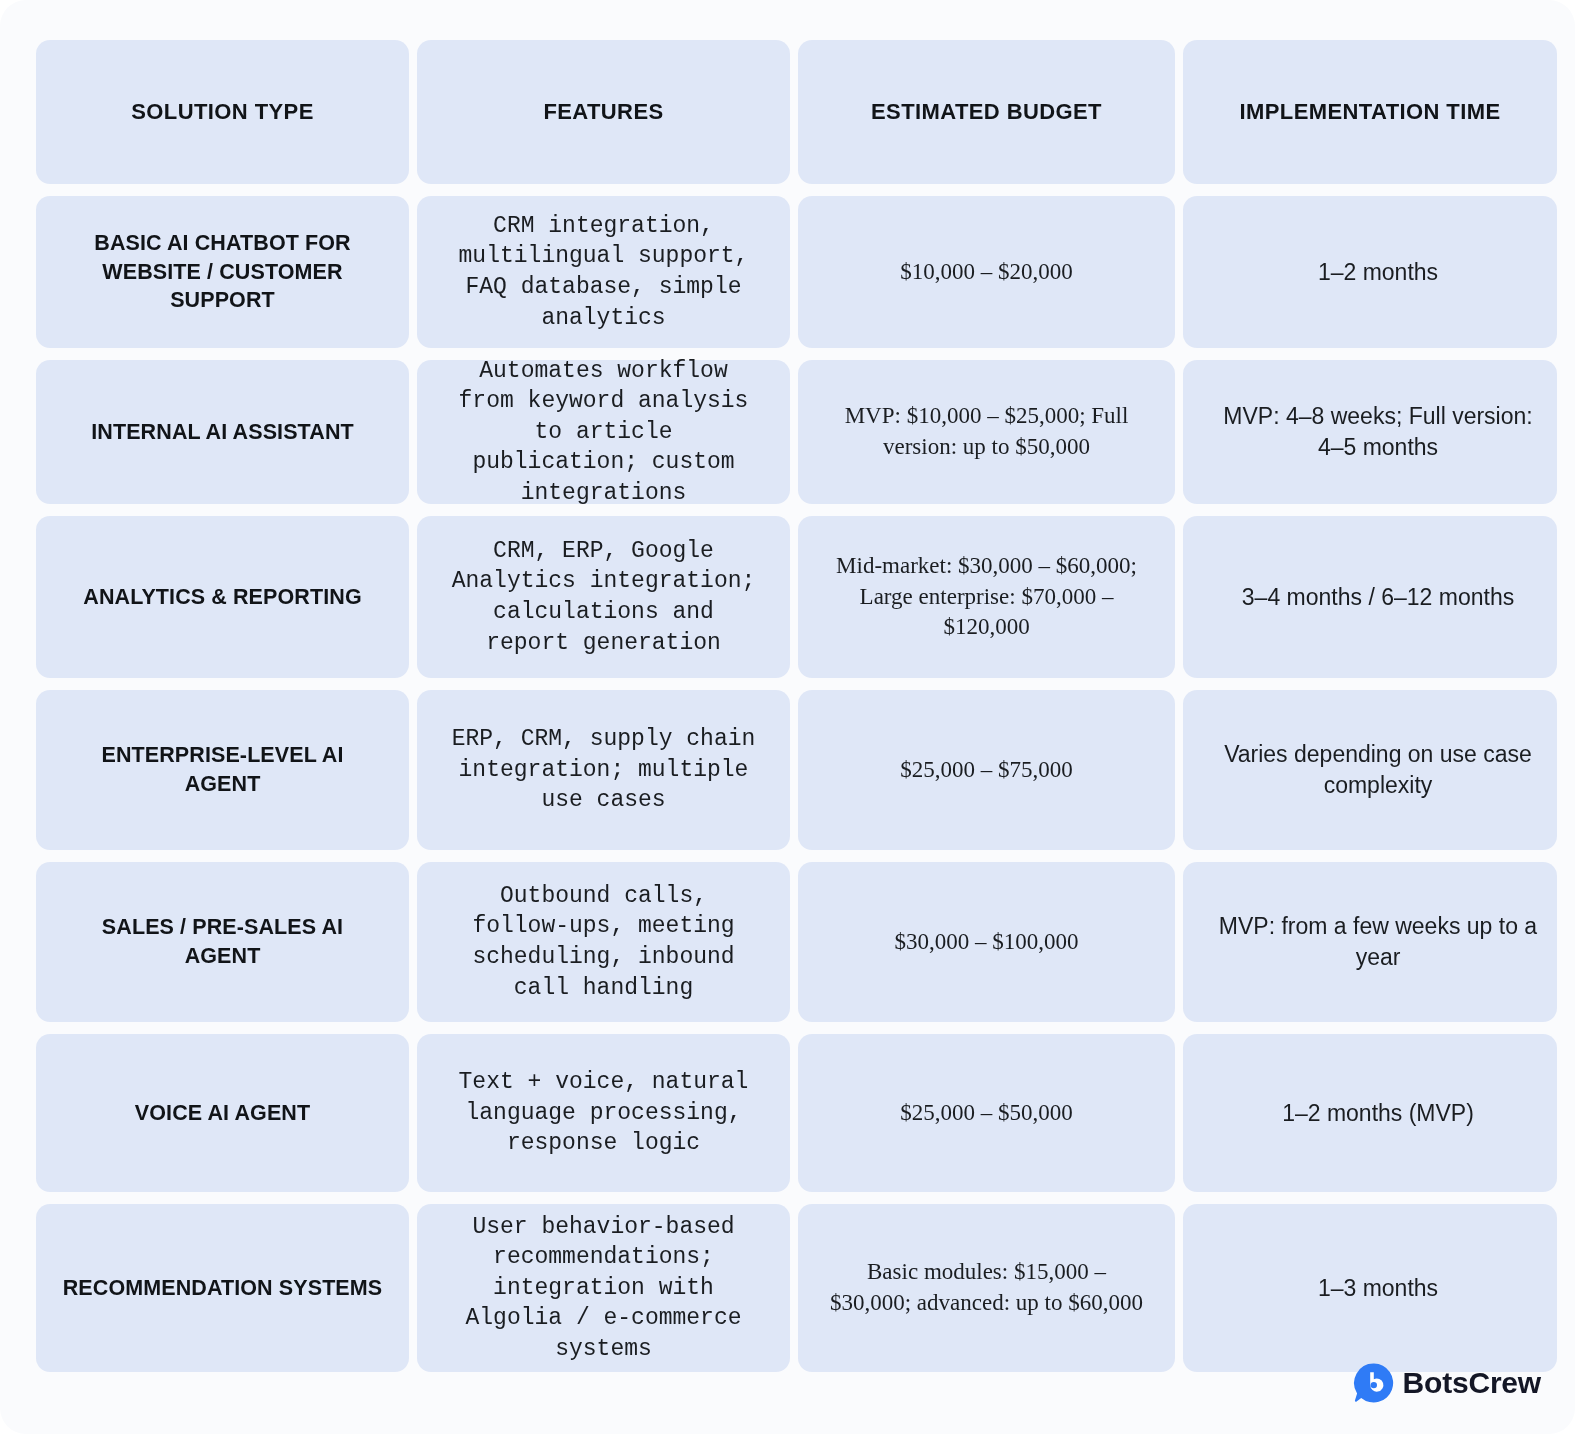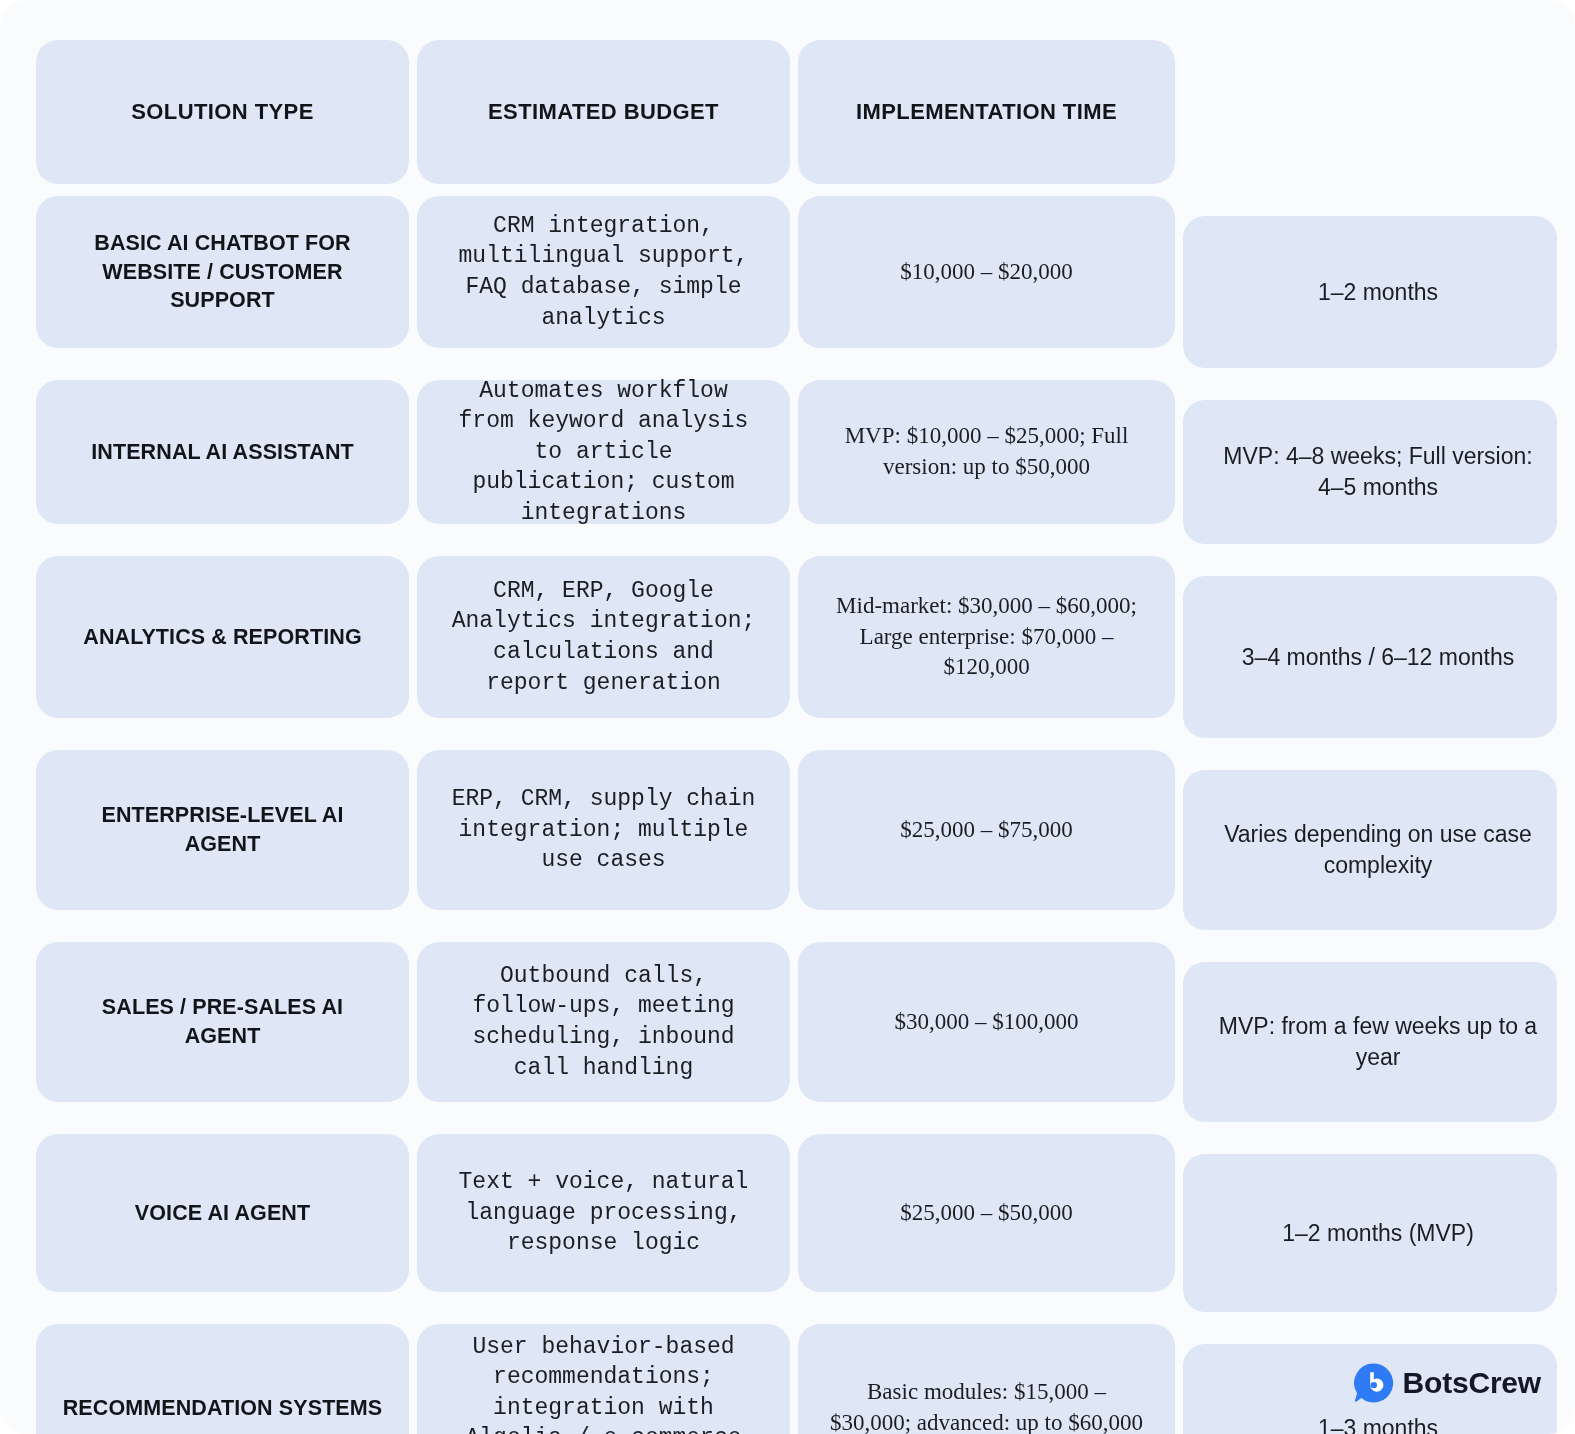--- a/index.html
+++ b/index.html
@@ -31,21 +31,21 @@
     flex-direction: column;
     gap: 12px;
   }
   .row {
     display: grid;
     grid-template-columns: 373px 373px 377px 374px;
     gap: 8px;
   }
   .cell {
     background: #dfe7f7;
-    border-radius: 22px;
+    border-radius: 14px;
     display: flex;
     align-items: center;
     justify-content: center;
     text-align: center;
     box-sizing: border-box;
     padding: 14px 26px;
     color: #111418;
   }
   .header-row .cell {
     height: 144px;
@@ -65,21 +65,21 @@
   .cell.features,
   .cell.budget,
   .cell.time {
     font-size: 23px;
     font-weight: 400;
     line-height: 1.33;
     color: #1a1d21;
   }
   .cell.features { padding-left: 30px; padding-right: 30px; font-family: Liberation Mono, monospace; }
   .cell.budget { padding-left: 26px; padding-right: 26px; font-family: Liberation Serif, serif; }
-  .cell.time { padding-left: 26px; padding-right: 10px; margin-top: 20px; }
+  .cell.time { padding-left: 26px; padding-right: 10px; }
 
   .r1 .cell { height: 152px; text-align: center; }
   .r2 .cell { height: 144px; }
   .r3 .cell { height: 162px; }
   .r4 .cell { height: 160px; }
   .r5 .cell { height: 160px; }
   .r6 .cell { height: 158px; }
   .r7 .cell { height: 168px; }
 
   .brand {
@@ -104,20 +104,21 @@
 </style>
 </head>
 <body>
 
 <div class="page">
 
   <div class="table">
 
     <div class="row header-row">
       <div class="cell">SOLUTION TYPE</div>
+      <div class="cell">FEATURES</div>
       <div class="cell">ESTIMATED BUDGET</div>
       <div class="cell">IMPLEMENTATION TIME</div>
     </div>
 
     <div class="row body-row r1">
       <div class="cell solution">BASIC AI CHATBOT FOR WEBSITE / CUSTOMER SUPPORT</div>
       <div class="cell features">CRM integration, multilingual support, FAQ database, simple analytics</div>
       <div class="cell budget">$10,000 – $20,000</div>
       <div class="cell time">1–2 months</div>
     </div>

